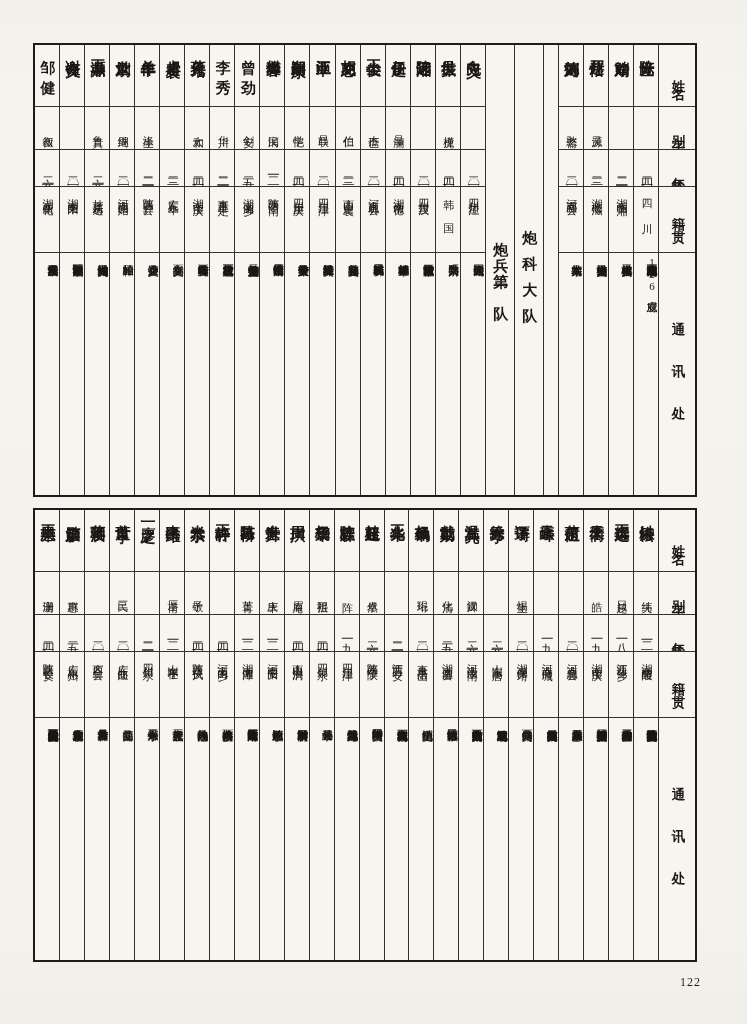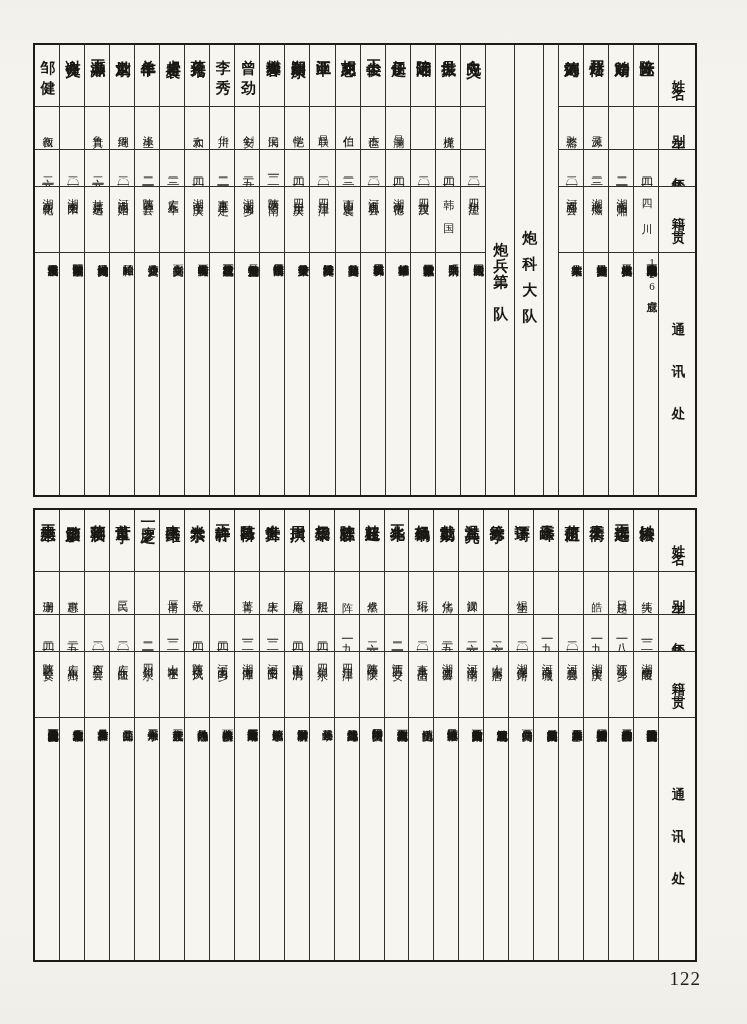--- a/index.html
+++ b/index.html
@@ -26,21 +26,21 @@
   .c-contact{flex:1 1 auto;font-size:11px;line-height:12px;padding-top:3px;letter-spacing:0;}
   .headcol .cell{font-size:13.5px;font-weight:bold;line-height:34px;text-align:center;padding:0;}
   .headcol .c-name{letter-spacing:8px;}
   .headcol .c-zi{letter-spacing:5px;font-size:13.5px;}
   .headcol .c-age{letter-spacing:2px;font-size:13.5px;}
   .headcol .c-origin{letter-spacing:14px;font-size:13.5px;}
   .headcol .c-contact{letter-spacing:42px;font-size:13.5px;}
   .c-title{height:100%;font-size:15px;font-weight:bold;text-align:center;line-height:26px;border-bottom:none;}
   .ls4{letter-spacing:26px;}
   .ls5{letter-spacing:16px;}
-  .pagenum{position:absolute;right:46px;bottom:34px;font-size:19px;color:#221f1b;
+  .pagenum{position:absolute;right:46px;bottom:34px;font-size:12px;color:#221f1b;
            font-family:"Liberation Serif","DejaVu Serif",serif;letter-spacing:1px;}
 </style>
 </head>
 <body>
 
 <div class="page">
   <div class="rtable" id="table-top">
       <div class="vcol headcol">
         <div class="cell c-name">姓名</div>
         <div class="cell c-zi">别字</div>

